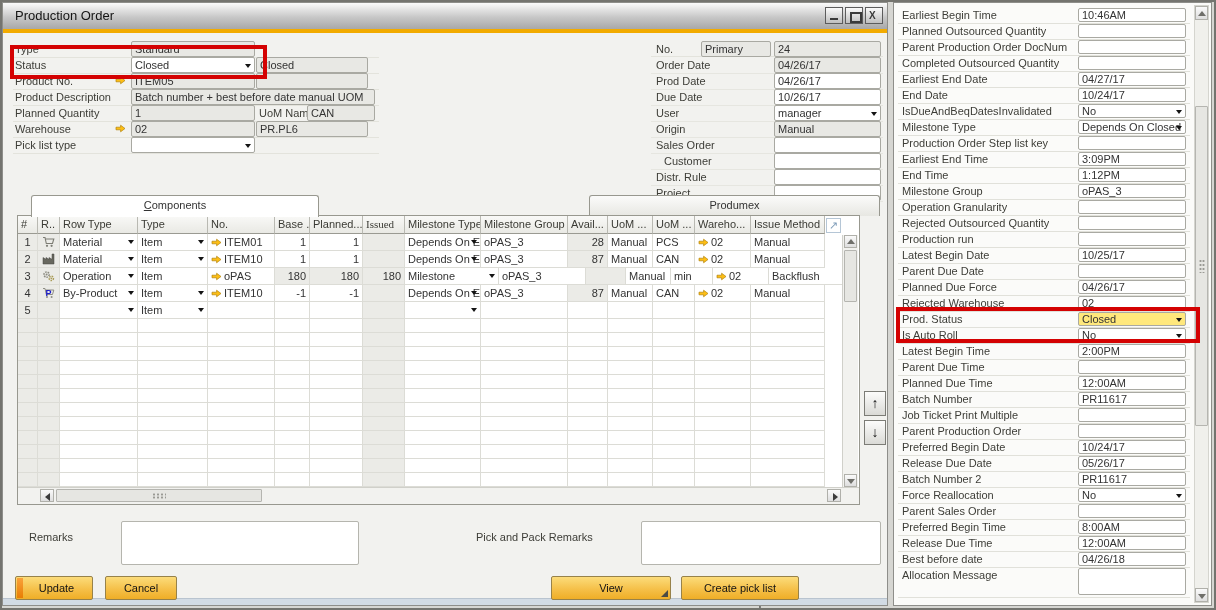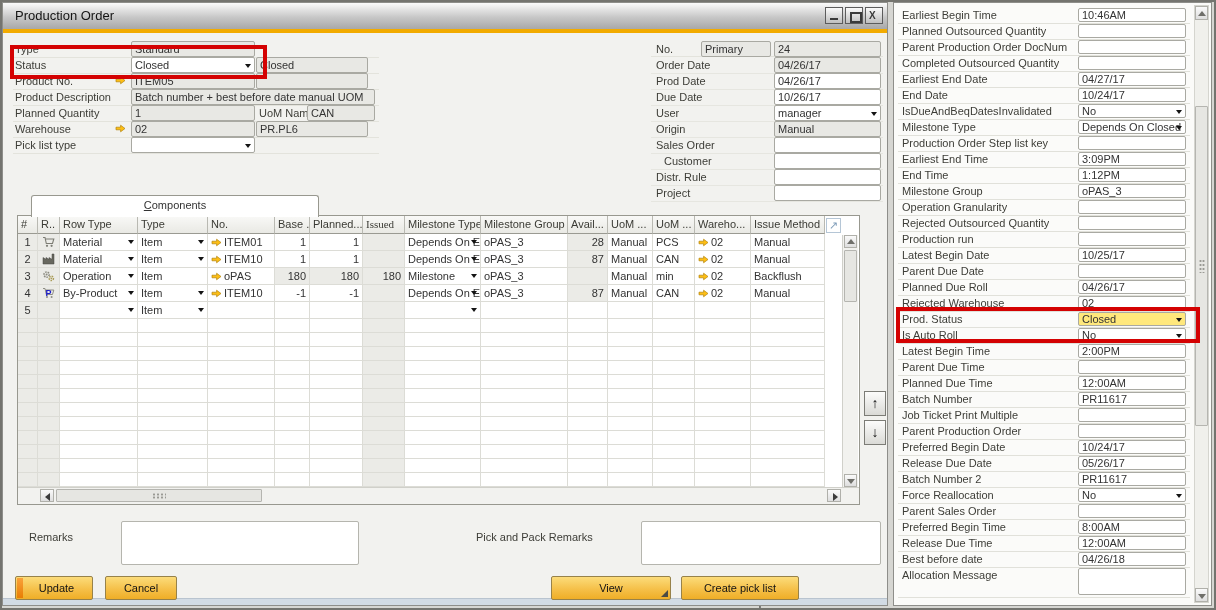--- a/index.html
+++ b/index.html
@@ -275,21 +275,21 @@
             <div class="gcell" style="width: 70px;"><span>Item</span></div>
             <div class="gcell" style="width: 67px;"><span class="cell-flex">
                 <span class="linkarrow"><svg width="11" height="9" viewBox="0 0 11 9">
                     <path d="M1 3.2h4.6V1.2L10 4.5 5.6 7.8V5.8H1z" fill="#fdbe14" stroke="#b2830a" stroke-width="0.7"></path>
                   </svg></span>
                 <span>oPAS</span>
               </span></div>
             <div class="gcell c-num c-gray" style="width: 35px;"><span>180</span></div>
             <div class="gcell c-num c-gray" style="width: 53px;"><span>180</span></div>
             <div class="gcell c-num c-gray" style="width: 42px;"><span>180</span></div>
-            <div class="gcell" style="width: 76px; padding-right: 10px;"><span>Milestone</span><span class="dd"></span></div>
+            <div class="gcell" style="width: 94px; padding-right: 10px;"><span>Milestone</span><span class="dd"></span></div>
             <div class="gcell" style="width: 87px;"><span>oPAS_3</span></div>
             <div class="gcell c-num c-gray" style="width: 40px;"><span></span></div>
             <div class="gcell" style="width: 45px;"><span>Manual</span></div>
             <div class="gcell" style="width: 42px;"><span>min</span></div>
             <div class="gcell" style="width: 56px;"><span class="cell-flex">
                 <span class="linkarrow"><svg width="11" height="9" viewBox="0 0 11 9">
                     <path d="M1 3.2h4.6V1.2L10 4.5 5.6 7.8V5.8H1z" fill="#fdbe14" stroke="#b2830a" stroke-width="0.7"></path>
                   </svg></span>
                 <span>02</span>
               </span></div>
@@ -591,20 +591,21 @@
     <div class="bottom-strip"></div>
   <div class="hline" style="left: 10px; top: 54px; width: 366px;"></div>
       <div class="hline" style="left: 10px; top: 70px; width: 366px;"></div>
       <div class="hline" style="left: 10px; top: 86px; width: 366px;"></div>
       <div class="hline" style="left: 10px; top: 102px; width: 366px;"></div>
       <div class="hline" style="left: 10px; top: 118px; width: 366px;"></div>
       <div class="hline" style="left: 10px; top: 134px; width: 366px;"></div>
       <div class="hline" style="left: 10px; top: 150px; width: 366px;"></div>
       <div class="hline" style="left: 648px; top: 53px; width: 232px;"></div>
       <div class="tab active" style="left: 28px; width: 288px;"><u>C</u>omponents</div>
+      <div class="tab" style="left: 586px; width: 291px;">Produmex</div>
     </div>
 
   <div class="panel">
     <div id="panel-rows">
         <div class="panelrow" style="top: 4px; height: 16px;">
           <span class="plbl">Earliest Begin Time</span>
           <div class="pfld"><span class="fld-text">10:46AM</span></div>
         </div>
         <div class="panelrow" style="top: 20px; height: 16px;">
           <span class="plbl">Planned Outsourced Quantity</span>
@@ -664,21 +665,21 @@
         </div>
         <div class="panelrow" style="top: 244px; height: 16px;">
           <span class="plbl">Latest Begin Date</span>
           <div class="pfld"><span class="fld-text">10/25/17</span></div>
         </div>
         <div class="panelrow" style="top: 260px; height: 16px;">
           <span class="plbl">Parent Due Date</span>
           <div class="pfld"><span class="fld-text"></span></div>
         </div>
         <div class="panelrow" style="top: 276px; height: 16px;">
-          <span class="plbl">Planned Due Roll</span>
+          <span class="plbl">Planned Due Force</span>
           <div class="pfld"><span class="fld-text">04/26/17</span></div>
         </div>
         <div class="panelrow" style="top: 292px; height: 16px;">
           <span class="plbl">Rejected Warehouse</span>
           <div class="pfld"><span class="fld-text">02</span></div>
         </div>
         <div class="panelrow" style="top: 308px; height: 16px;">
           <span class="plbl">Prod. Status</span>
           <div class="pfld hl"><span class="fld-text">Closed</span><span class="dd"></span></div>
         </div>

